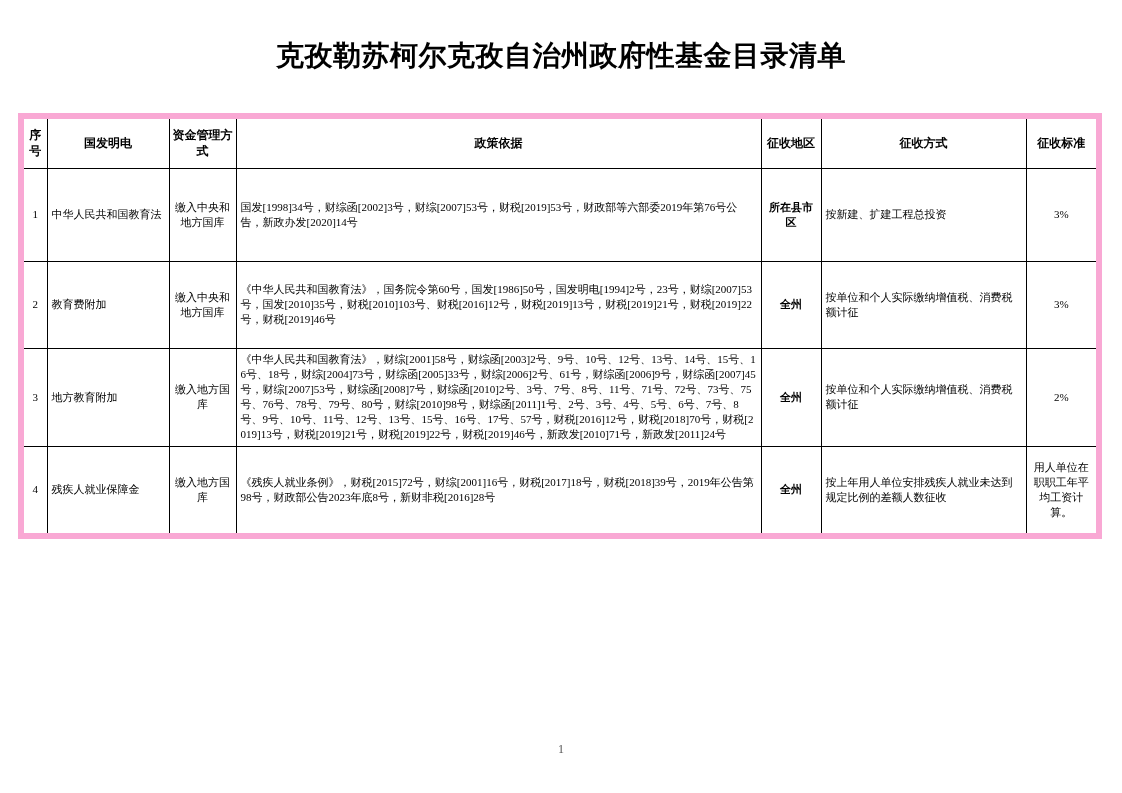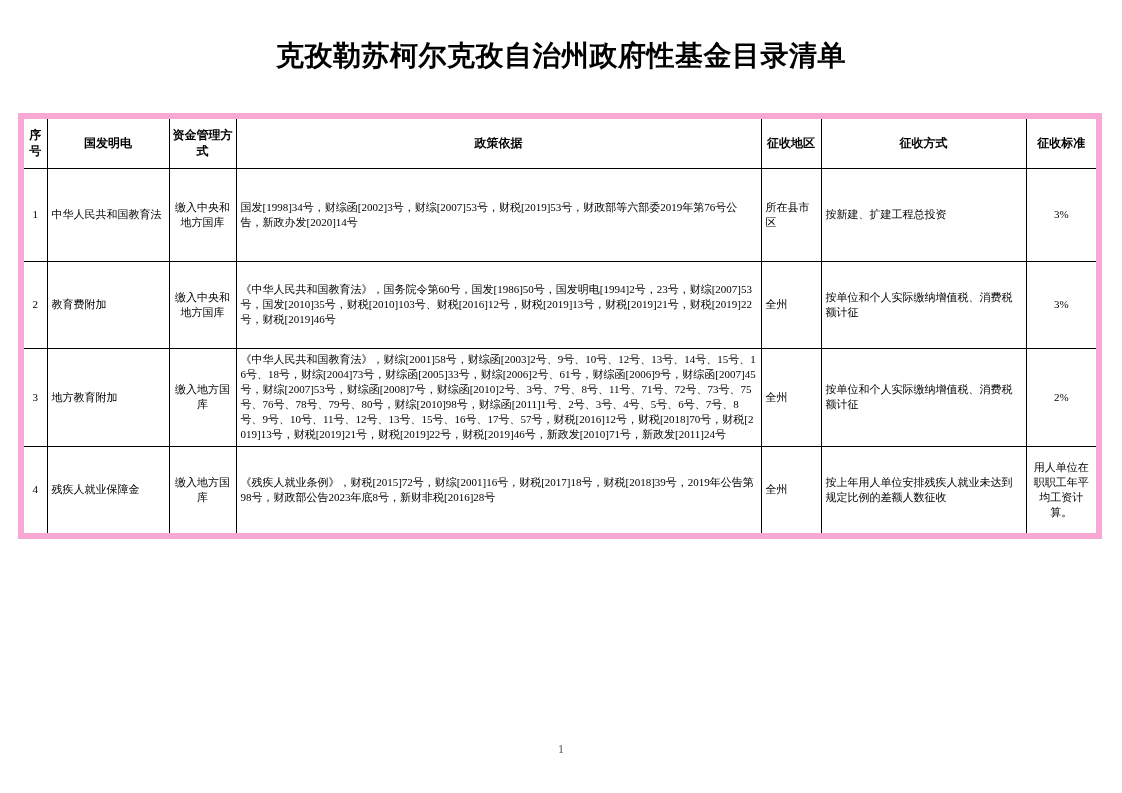--- a/index.html
+++ b/index.html
@@ -55,21 +55,21 @@
   tr.hdr    { height: 52px; }
   tr.row-1  { height: 93px; }
   tr.row-2  { height: 87px; }
   tr.row-3  { height: 98px; }
   tr.row-4  { height: 90px; }
   .c-center { text-align: center; }
   .c-left   { text-align: left; }
   .c-name   { padding-left: 5px; }
   .c-mgmt   { text-align: center; padding: 2px 2px; }
   .c-policy { padding: 2px 5px; margin-left: 16px; }
-  .c-region { padding: 2px 0; }
+  .c-region { text-align: center; padding: 2px 0; font-weight: bold; }
   .c-method { padding: 2px 5px; font-family: Liberation Serif, serif; }
   .c-std    { text-align: center; padding: 2px 7px; }
   .page-number {
     position: absolute;
     left: 0; top: 742px;
     width: 100%;
     text-align: center;
     font-size: 12px;
     color: #555555;
   }

